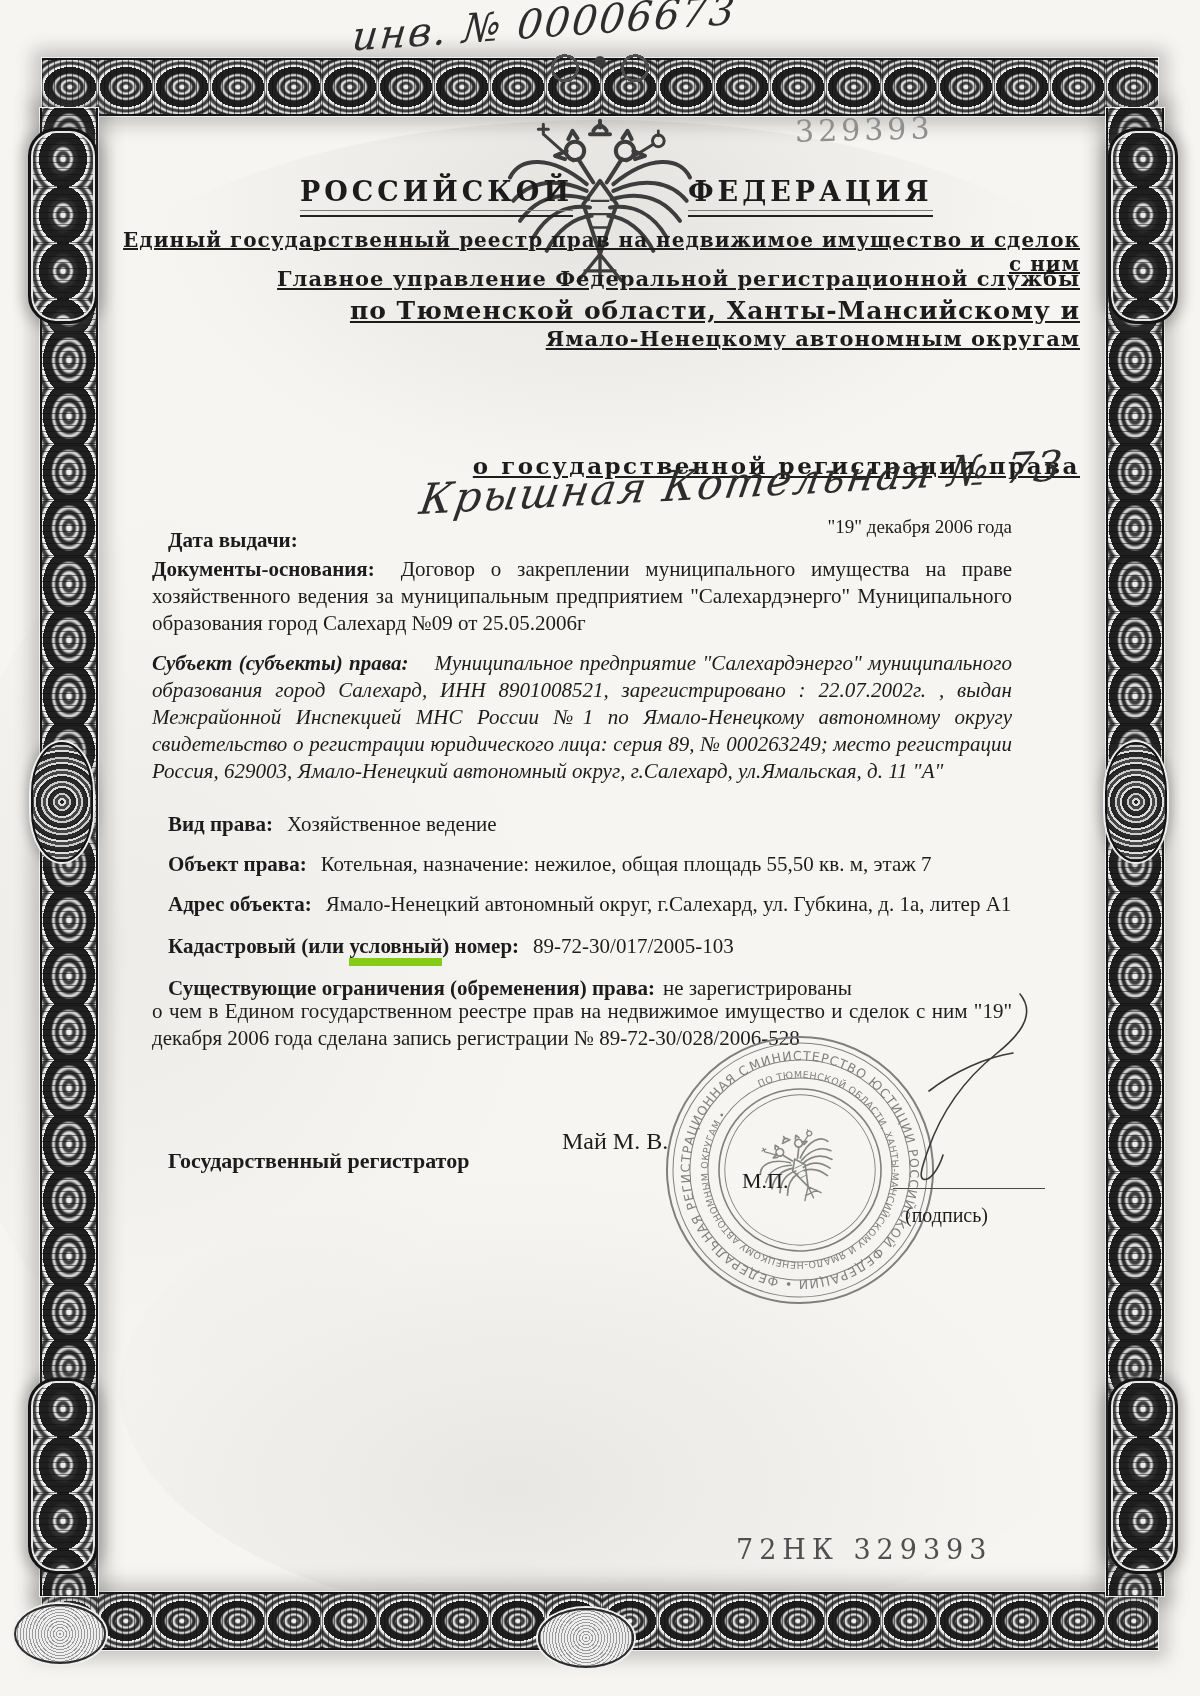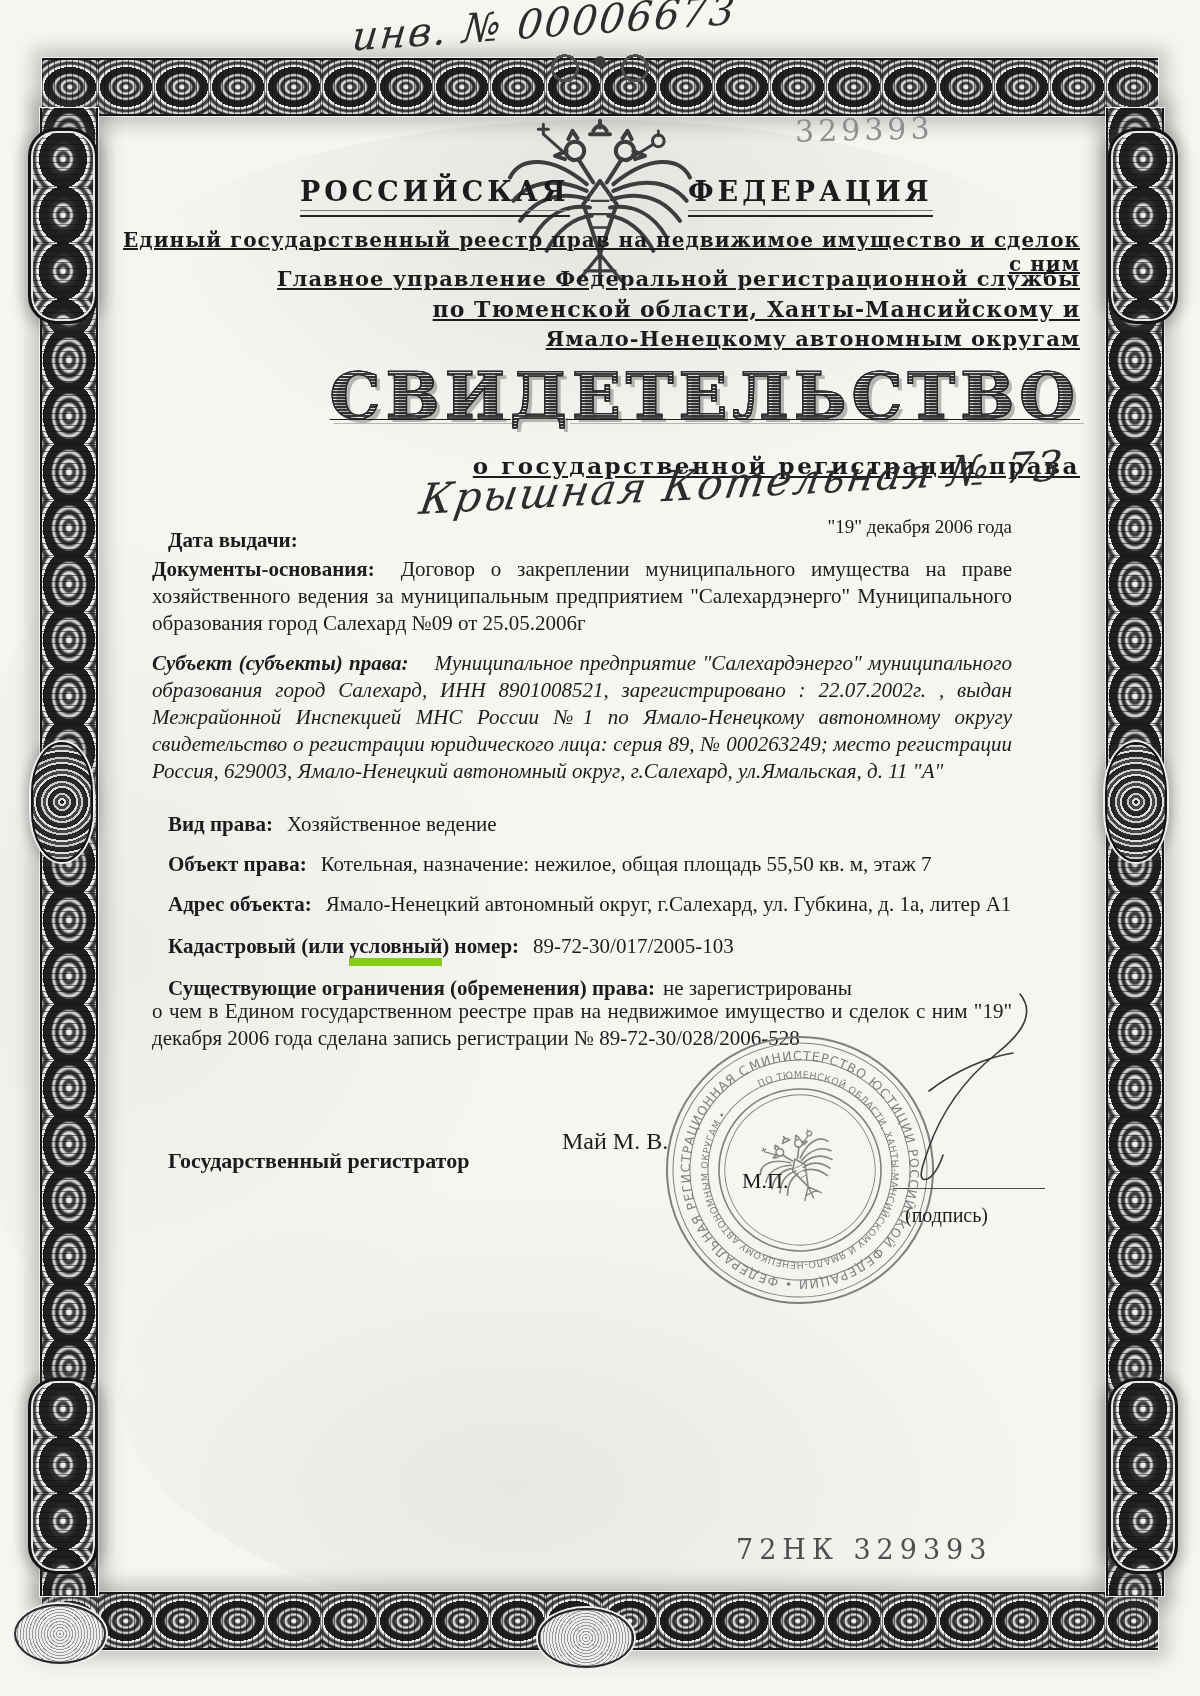--- a/index.html
+++ b/index.html
@@ -149,32 +149,29 @@
 
   <div class="hand" style="left:352px;top:0px;font-size:40px;transform:rotate(-4deg) skewX(-10deg);">инв. № 00006673</div>
 
   <div class="serial" style="left:795px;top:112px;font-size:30px;letter-spacing:4px;color:#8f8f8f;transform:rotate(-1.5deg);">329393</div>
   <div class="serial" style="left:736px;top:1534px;font-size:27px;letter-spacing:6px;color:#4f4f4f;">72НК  329393</div>
 
   <svg class="eagle" style="left:500px;top:114px;" width="200" height="187" viewBox="0 0 120 112">
     <use href="#dheagle"></use>
   </svg>
 
-  <div class="hdr" style="left:300px;top:176px;font-size:27px;letter-spacing:4px;"><span class="u2">РОССИЙСКАЯ</span></div>
+  <div class="hdr" style="left:300px;top:176px;font-size:27px;letter-spacing:4px;"><span class="u2">РОССИЙСКОЙ</span></div>
   <div class="hdr" style="left:688px;top:176px;font-size:27px;letter-spacing:4px;"><span class="u2">ФЕДЕРАЦИЯ</span></div>
 
   <div class="hdr center" style="top:228px;font-size:20px;letter-spacing:1px;">Единый государственный реестр прав на недвижимое имущество и сделок с ним</div>
 
   <div class="hdr center" style="top:266px;font-size:21px;letter-spacing:1px;">Главное управление Федеральной регистрационной службы</div>
-  <div class="hdr center" style="top:296px;font-size:22px;letter-spacing:1px;">по Тюменской области, Ханты-Мансийскому и</div>
+  <div class="hdr center" style="top:296px;font-size:25px;letter-spacing:1px;">по Тюменской области, Ханты-Мансийскому и</div>
   <div class="hdr center" style="top:326px;font-size:21px;letter-spacing:1px;">Ямало-Ненецкому автономным округам</div>
 
-  <div class="hdr center" style="top:358px;">
-    <span class="title">СВИДЕТЕЛЬСТВО</span>
-  </div>
   <div class="hdr center" style="top:452px;font-size:23px;letter-spacing:2.5px;">о государственной регистрации права</div>
 
   <div class="fline" style="top:512px;">
     <b>Дата выдачи:</b>
   </div>
   <div class="hand" style="left:420px;top:458px;font-size:42px;transform:rotate(-3deg) skewX(-12deg);">Крышная Котельная № 73</div>
   <div style="position:absolute;z-index:4;left:820px;top:516px;width:192px;text-align:right;font-size:19px;">"19" декабря 2006 года</div>
 
   <p class="para" style="top:556px;">
     <b>Документы-основания:</b><span>Договор о закреплении муниципального имущества на праве хозяйственного ведения за муниципальным предприятием "Салехардэнерго" Муниципального образования город Салехард №09 от 25.05.2006г</span>

